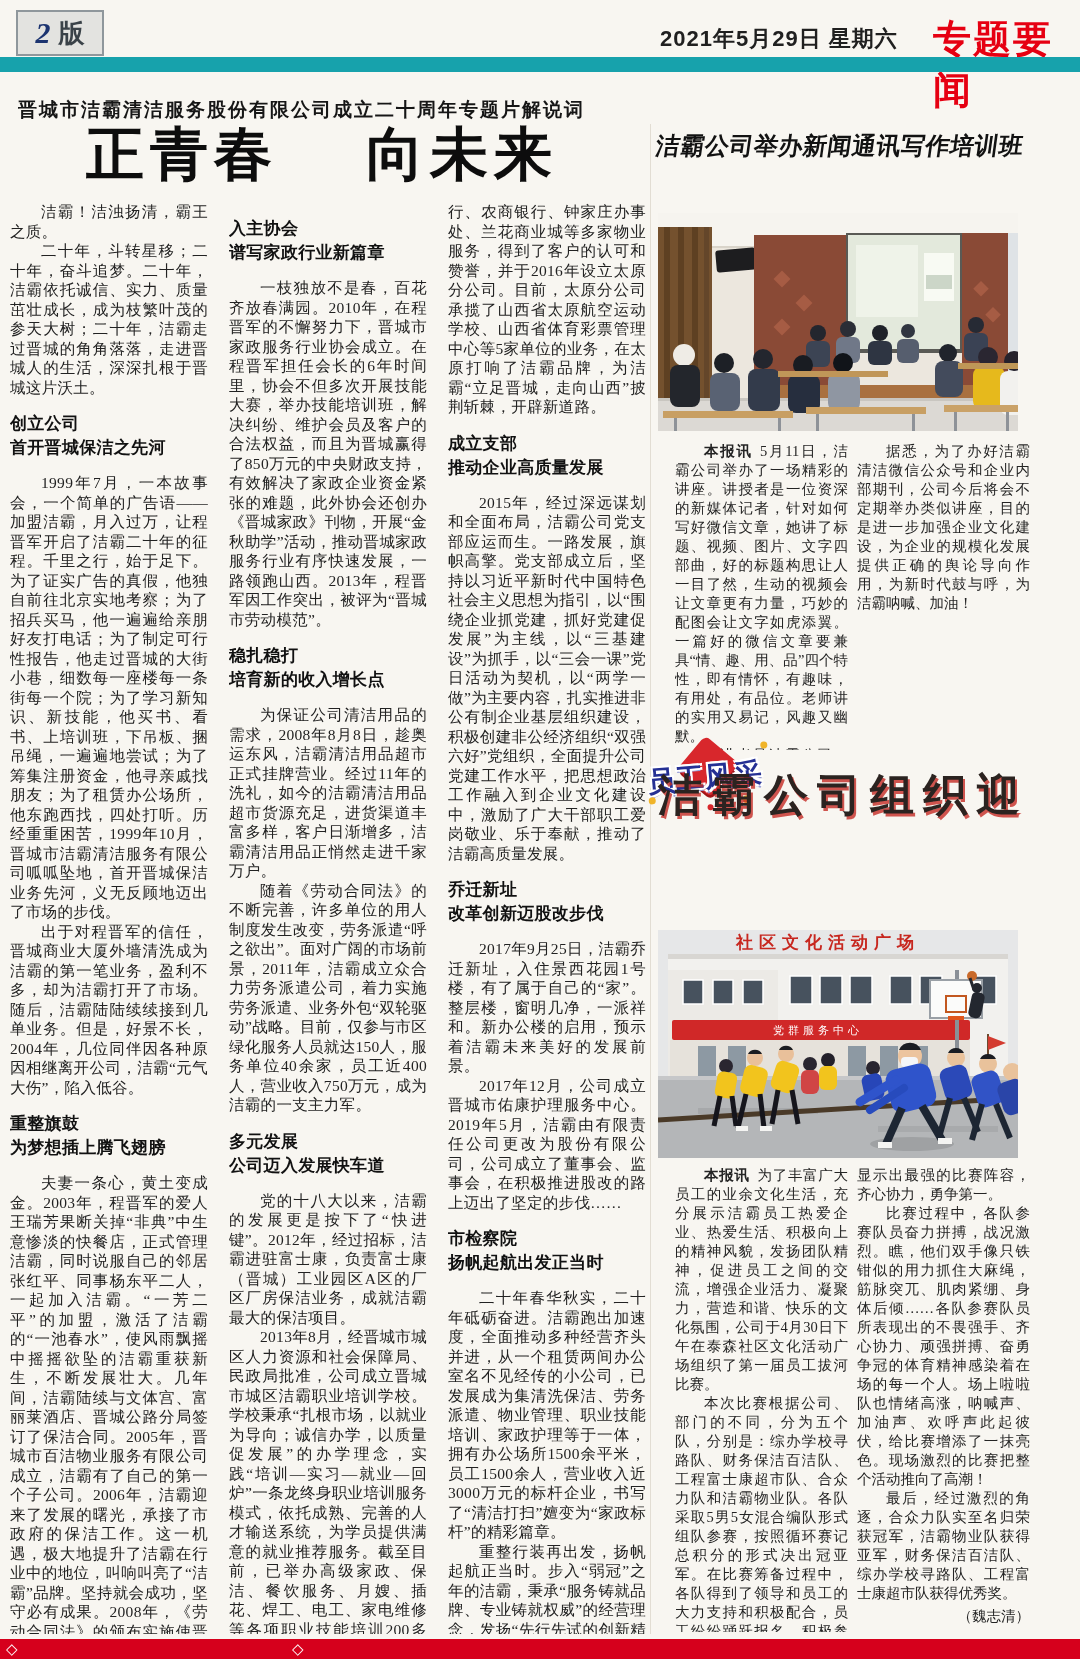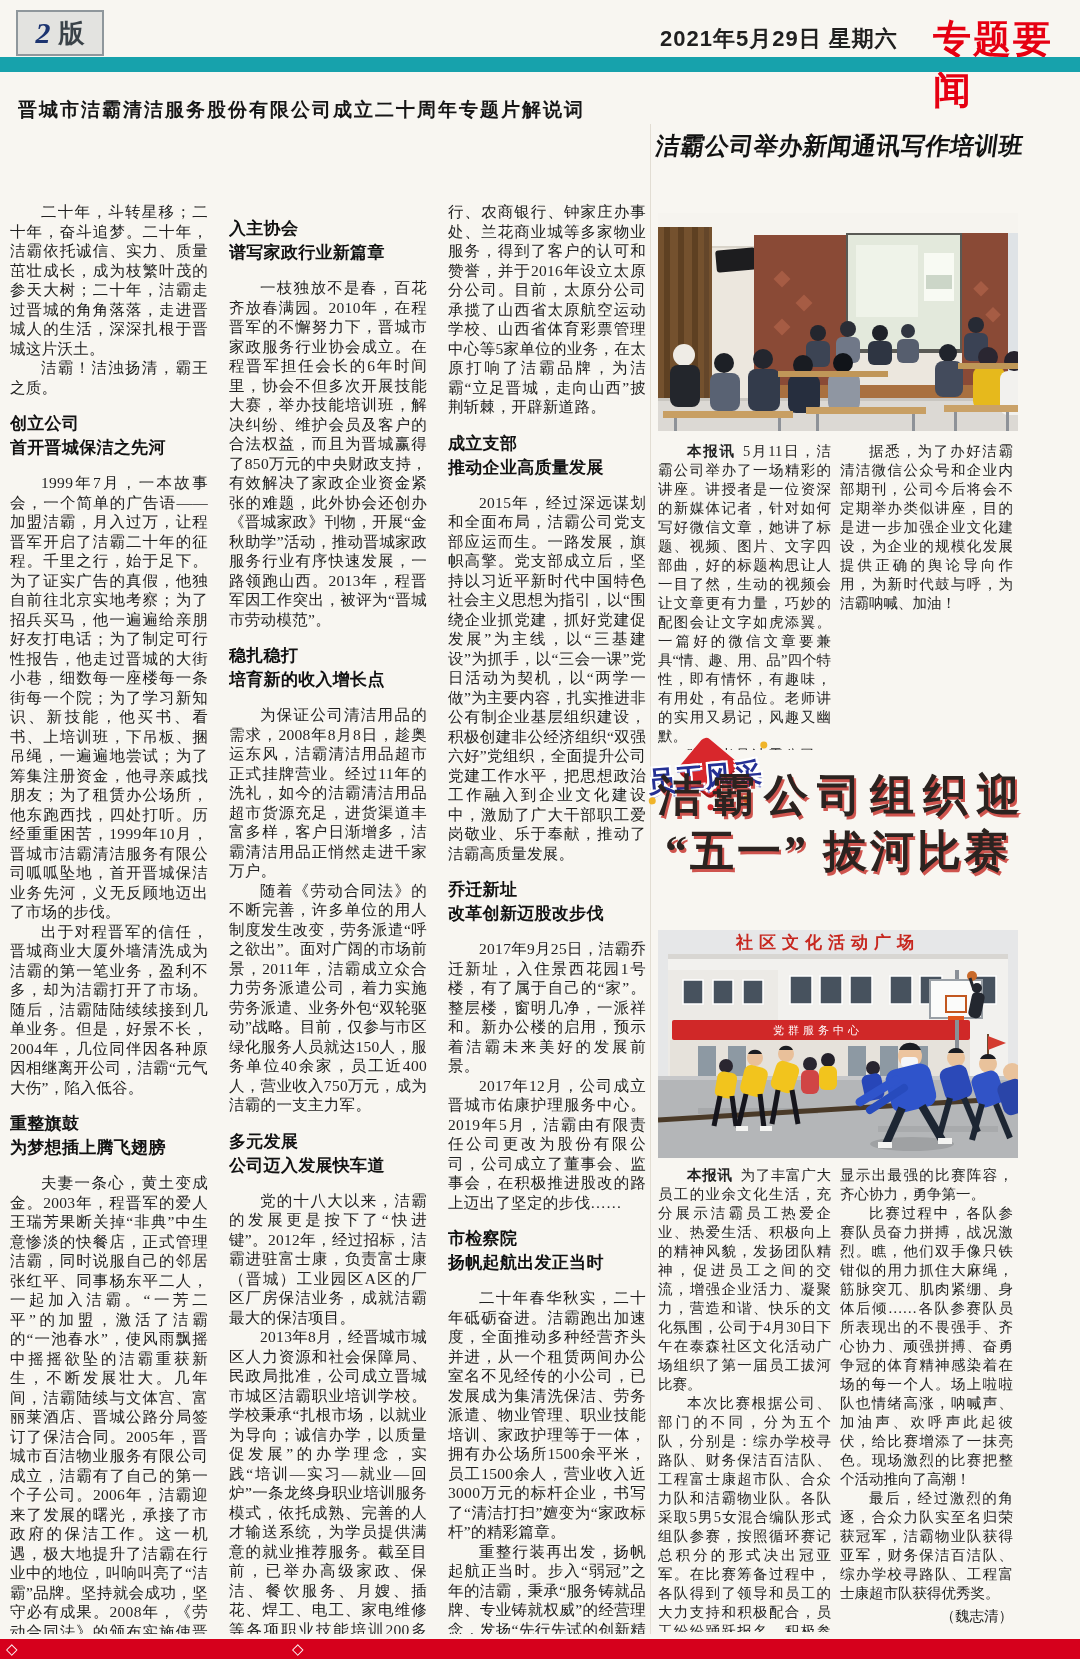--- a/index.html
+++ b/index.html
@@ -30,21 +30,21 @@
             color:#111;font-family:"Liberation Sans","DejaVu Sans",sans-serif;}
   .sign{margin:4px 0 0;text-align:right;text-indent:0;}
   .vdiv{position:absolute;left:650px;top:124px;width:1px;height:1510px;background:#e2ddd3;}
   
   .r-head1{position:absolute;left:656px;top:130px;width:366px;text-align:center;font-size:24px;
            font-weight:900;color:#121212;letter-spacing:0.5px;transform:skewX(-8deg);
            font-family:"Liberation Sans","DejaVu Sans",sans-serif;white-space:nowrap;}
   .photo{position:absolute;left:658px;width:360px;display:block;}
   #photo1{top:213px;height:218px;}
   #photo2{top:930px;height:228px;}
-  .rcols{position:absolute;left:658px;width:360px;display:flex;gap:9px;}
+  .rcols{position:absolute;left:675px;width:360px;display:flex;gap:9px;}
   #a1cols{top:442px;height:308px;}
   #a2cols{top:1166px;height:466px;}
   .rcol{width:173px;height:100%;overflow:hidden;font-size:14.5px;line-height:19px;text-align:justify;color:#242424;}
   
   .badge{position:absolute;left:645px;top:748px;width:136px;height:60px;transform:rotate(-5deg);}
   .badge .diamond{position:absolute;left:42px;top:-4px;width:44px;height:44px;background:#d8272c;
                   transform:rotate(45deg);border-radius:6px;box-shadow:2px 2px 0 #a01418;}
   .badge .btext{position:absolute;left:2px;top:10px;font-size:28px;font-weight:900;color:#253094;
                 font-family:"Liberation Sans",sans-serif;letter-spacing:1px;
                 text-shadow:-2px -2px 0 #fff,2px -2px 0 #fff,-2px 2px 0 #fff,2px 2px 0 #fff,0 3px 0 #9aa0d8;}
@@ -65,24 +65,28 @@
 
   <div class="page-box">
     <span class="page-num">2</span>
     <span class="page-label">版</span>
   </div>
   <div class="date-line">2021年5月29日 星期六</div>
   <div class="section-label">专题要闻</div>
   <div class="teal-bar"></div>
 
   <div class="kicker">晋城市洁霸清洁服务股份有限公司成立二十周年专题片解说词</div>
+  <div class="main-title">
+    <span>正青春</span>
+    <span>向未来</span>
+  </div>
   <div class="mcols">
     <div class="mcol">
+        <p class="para">洁霸！洁浊扬清，霸王之质。</p>
         <p class="para">二十年，斗转星移；二十年，奋斗追梦。二十年，洁霸依托诚信、实力、质量茁壮成长，成为枝繁叶茂的参天大树；二十年，洁霸走过晋城的角角落落，走进晋城人的生活，深深扎根于晋城这片沃土。</p>
-        <p class="para">洁霸！洁浊扬清，霸王之质。</p>
         <div class="col-head">
           <div>创立公司</div>
           <div>首开晋城保洁之先河</div>
         </div>
         <p class="para">1999年7月，一本故事会，一个简单的广告语——加盟洁霸，月入过万，让程晋军开启了洁霸二十年的征程。千里之行，始于足下。为了证实广告的真假，他独自前往北京实地考察；为了招兵买马，他一遍遍给亲朋好友打电话；为了制定可行性报告，他走过晋城的大街小巷，细数每一座楼每一条街每一个院；为了学习新知识、新技能，他买书、看书、上培训班，下吊板、捆吊绳，一遍遍地尝试；为了筹集注册资金，他寻亲戚找朋友；为了租赁办公场所，他东跑西找，四处打听。历经重重困苦，1999年10月，晋城市洁霸清洁服务有限公司呱呱坠地，首开晋城保洁业务先河，义无反顾地迈出了市场的步伐。</p>
         <p class="para">出于对程晋军的信任，晋城商业大厦外墙清洗成为洁霸的第一笔业务，盈利不多，却为洁霸打开了市场。随后，洁霸陆陆续续接到几单业务。但是，好景不长，2004年，几位同伴因各种原因相继离开公司，洁霸“元气大伤”，陷入低谷。</p>
         <div class="col-head">
           <div>重整旗鼓</div>
           <div>为梦想插上腾飞翅膀</div>
         </div>
@@ -219,21 +223,20 @@
 
   <div class="badge">
     <div class="diamond"></div>
     <div class="btext">员工风采</div>
     <div class="dot" style="left:2px;top:44px;width:7px;height:7px;background:#f0b429;"></div>
     <div class="dot" style="left:96px;top:50px;width:8px;height:8px;background:#f0b429;"></div>
     <div class="dot" style="left:118px;top:-2px;width:7px;height:7px;background:#f0b429;"></div>
     <div class="dot" style="left:60px;top:56px;width:6px;height:6px;background:#d8272c;"></div>
   </div>
   <div class="hl2" id="hl2a">洁霸公司组织迎</div>
-  <div class="hl2" id="hl2b">“五一” 拔河比赛</div>
 
   <svg id="photo2" class="photo" viewBox="0 0 360 228" xmlns="http://www.w3.org/2000/svg">
     <rect x="0" y="0" width="360" height="228" fill="#e6e7e8"></rect>
 
     <rect x="10" y="26" width="340" height="122" fill="#f2f1ee"></rect>
     <rect x="10" y="24" width="340" height="5" fill="#d8d6d2"></rect>
     <rect x="10" y="40" width="110" height="108" fill="#eceae6"></rect>
     <text x="170" y="18" text-anchor="middle" font-size="17" font-weight="bold" fill="#c7271f" letter-spacing="6" font-family="Liberation Sans, sans-serif">社区文化活动广场</text>
 
     <g fill="#47525e" stroke="#ffffff" stroke-width="1.5">

